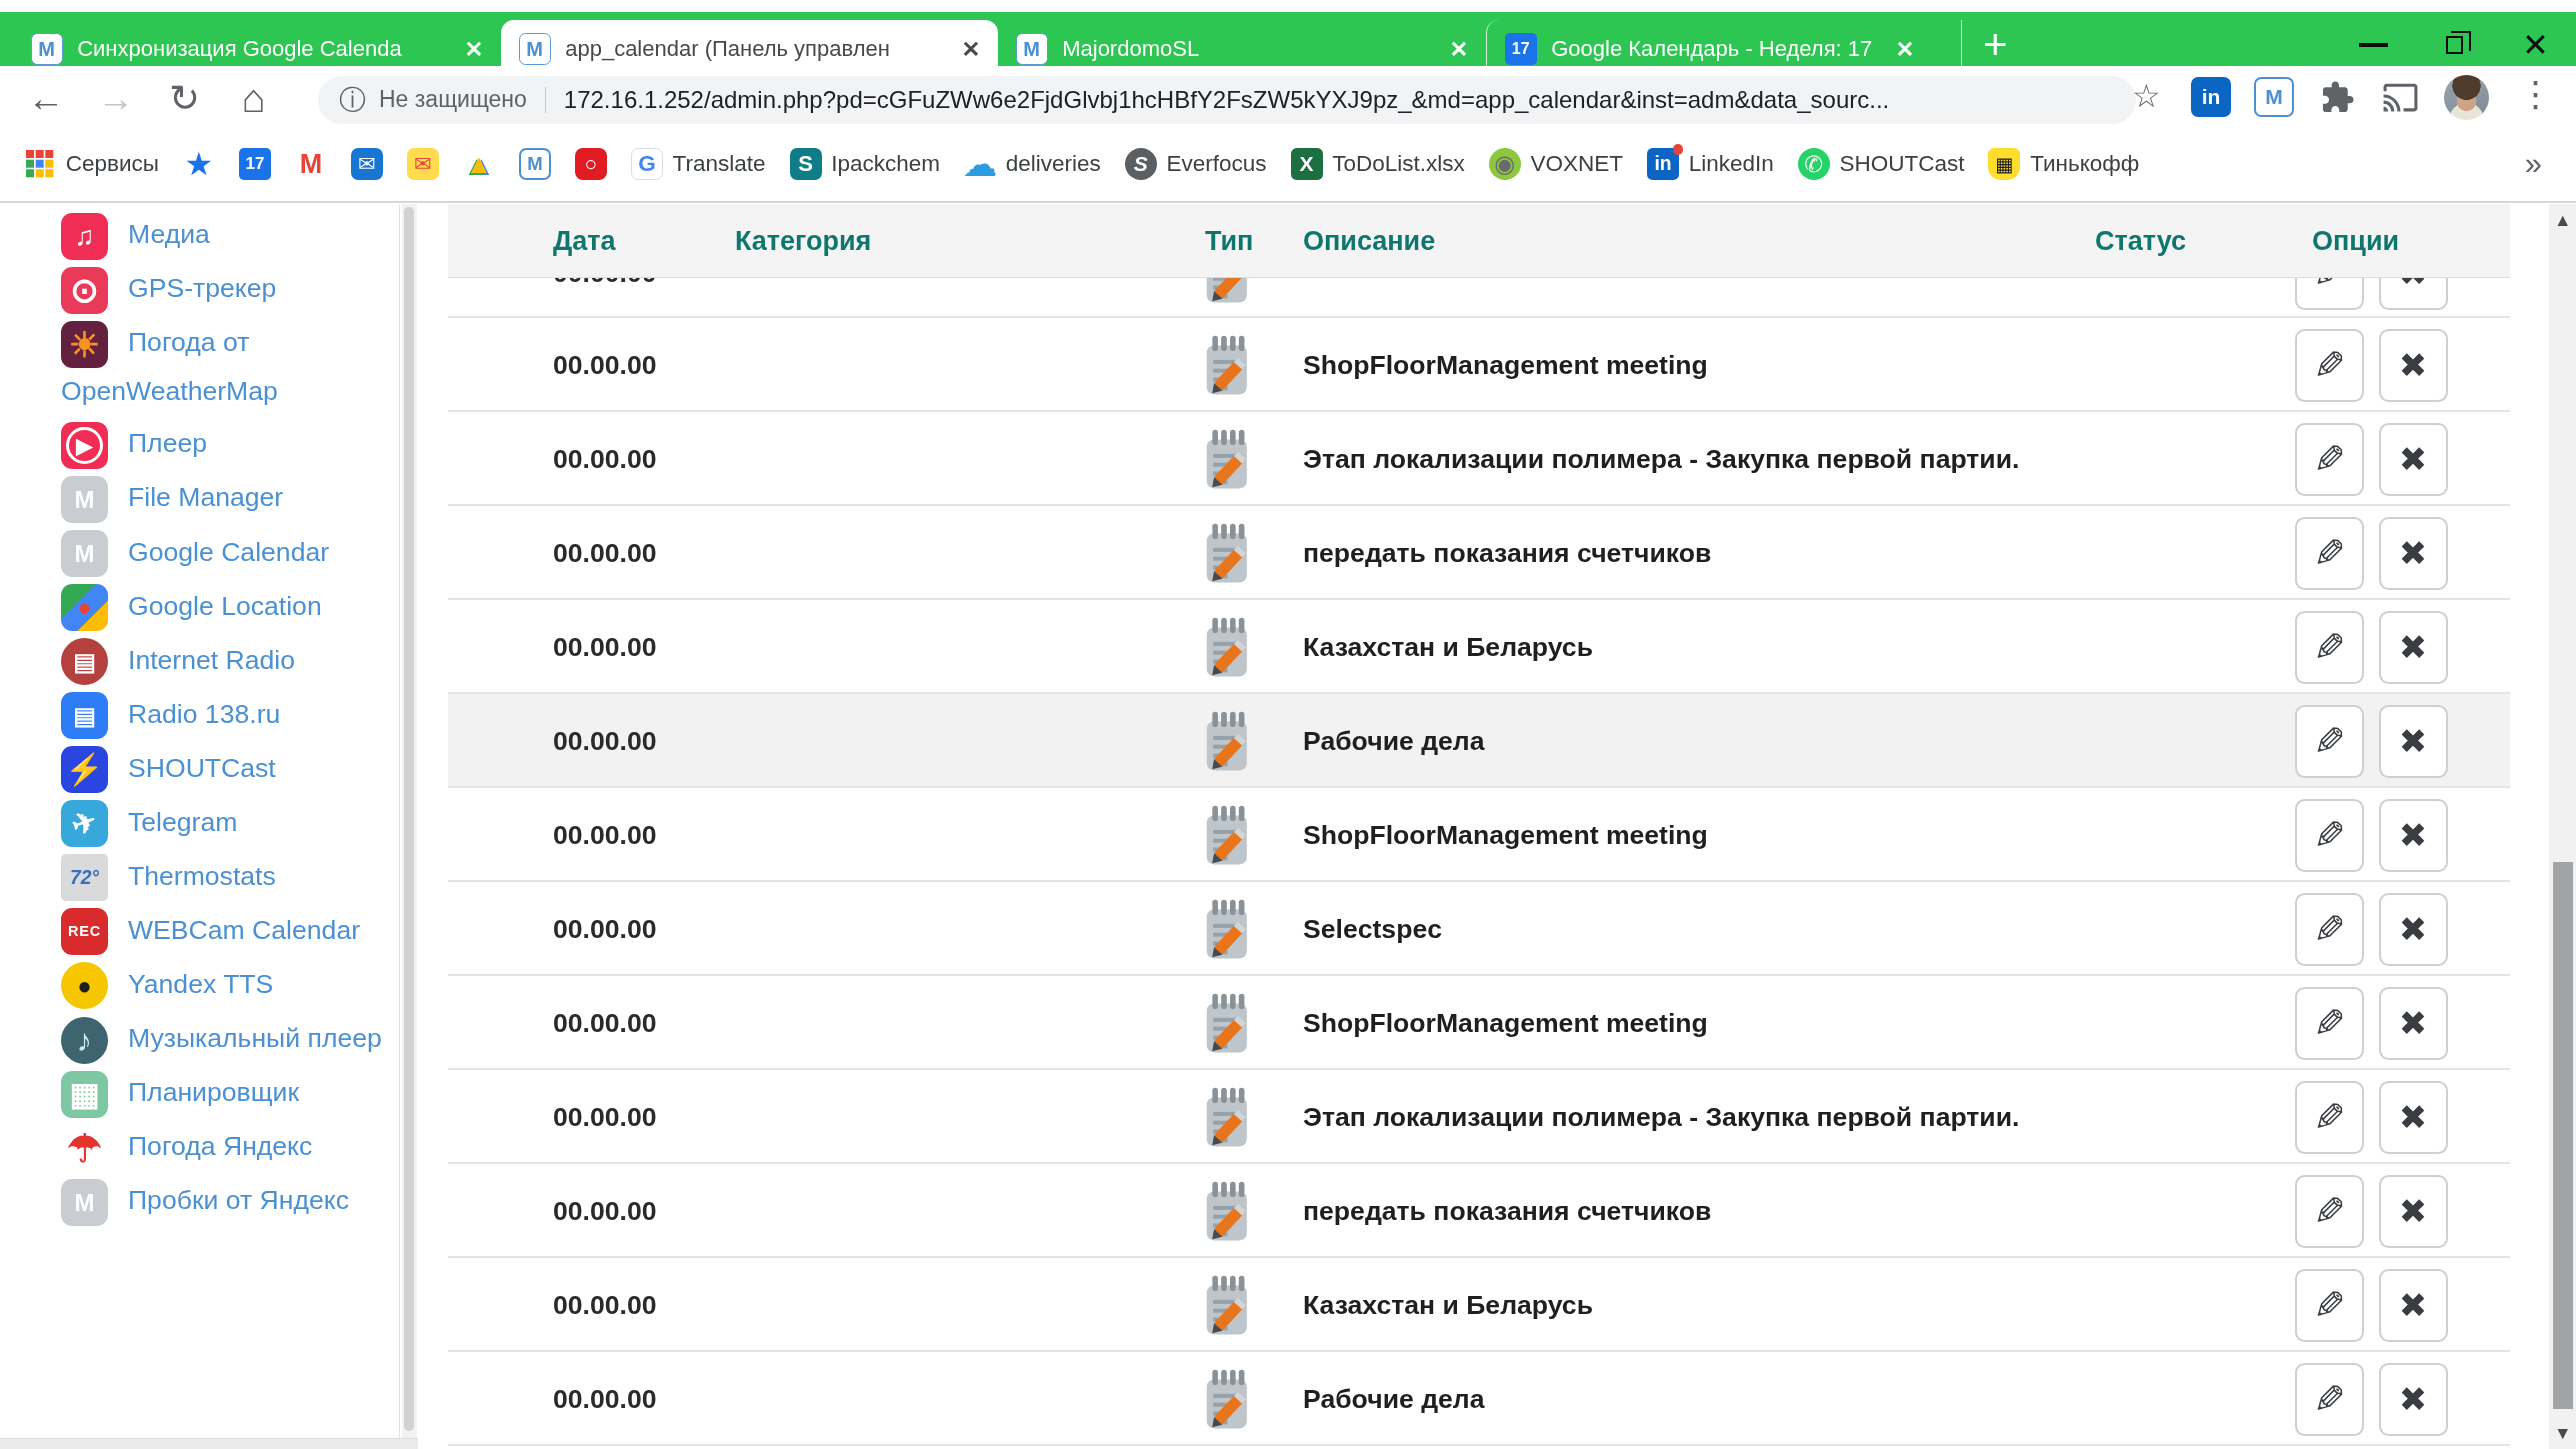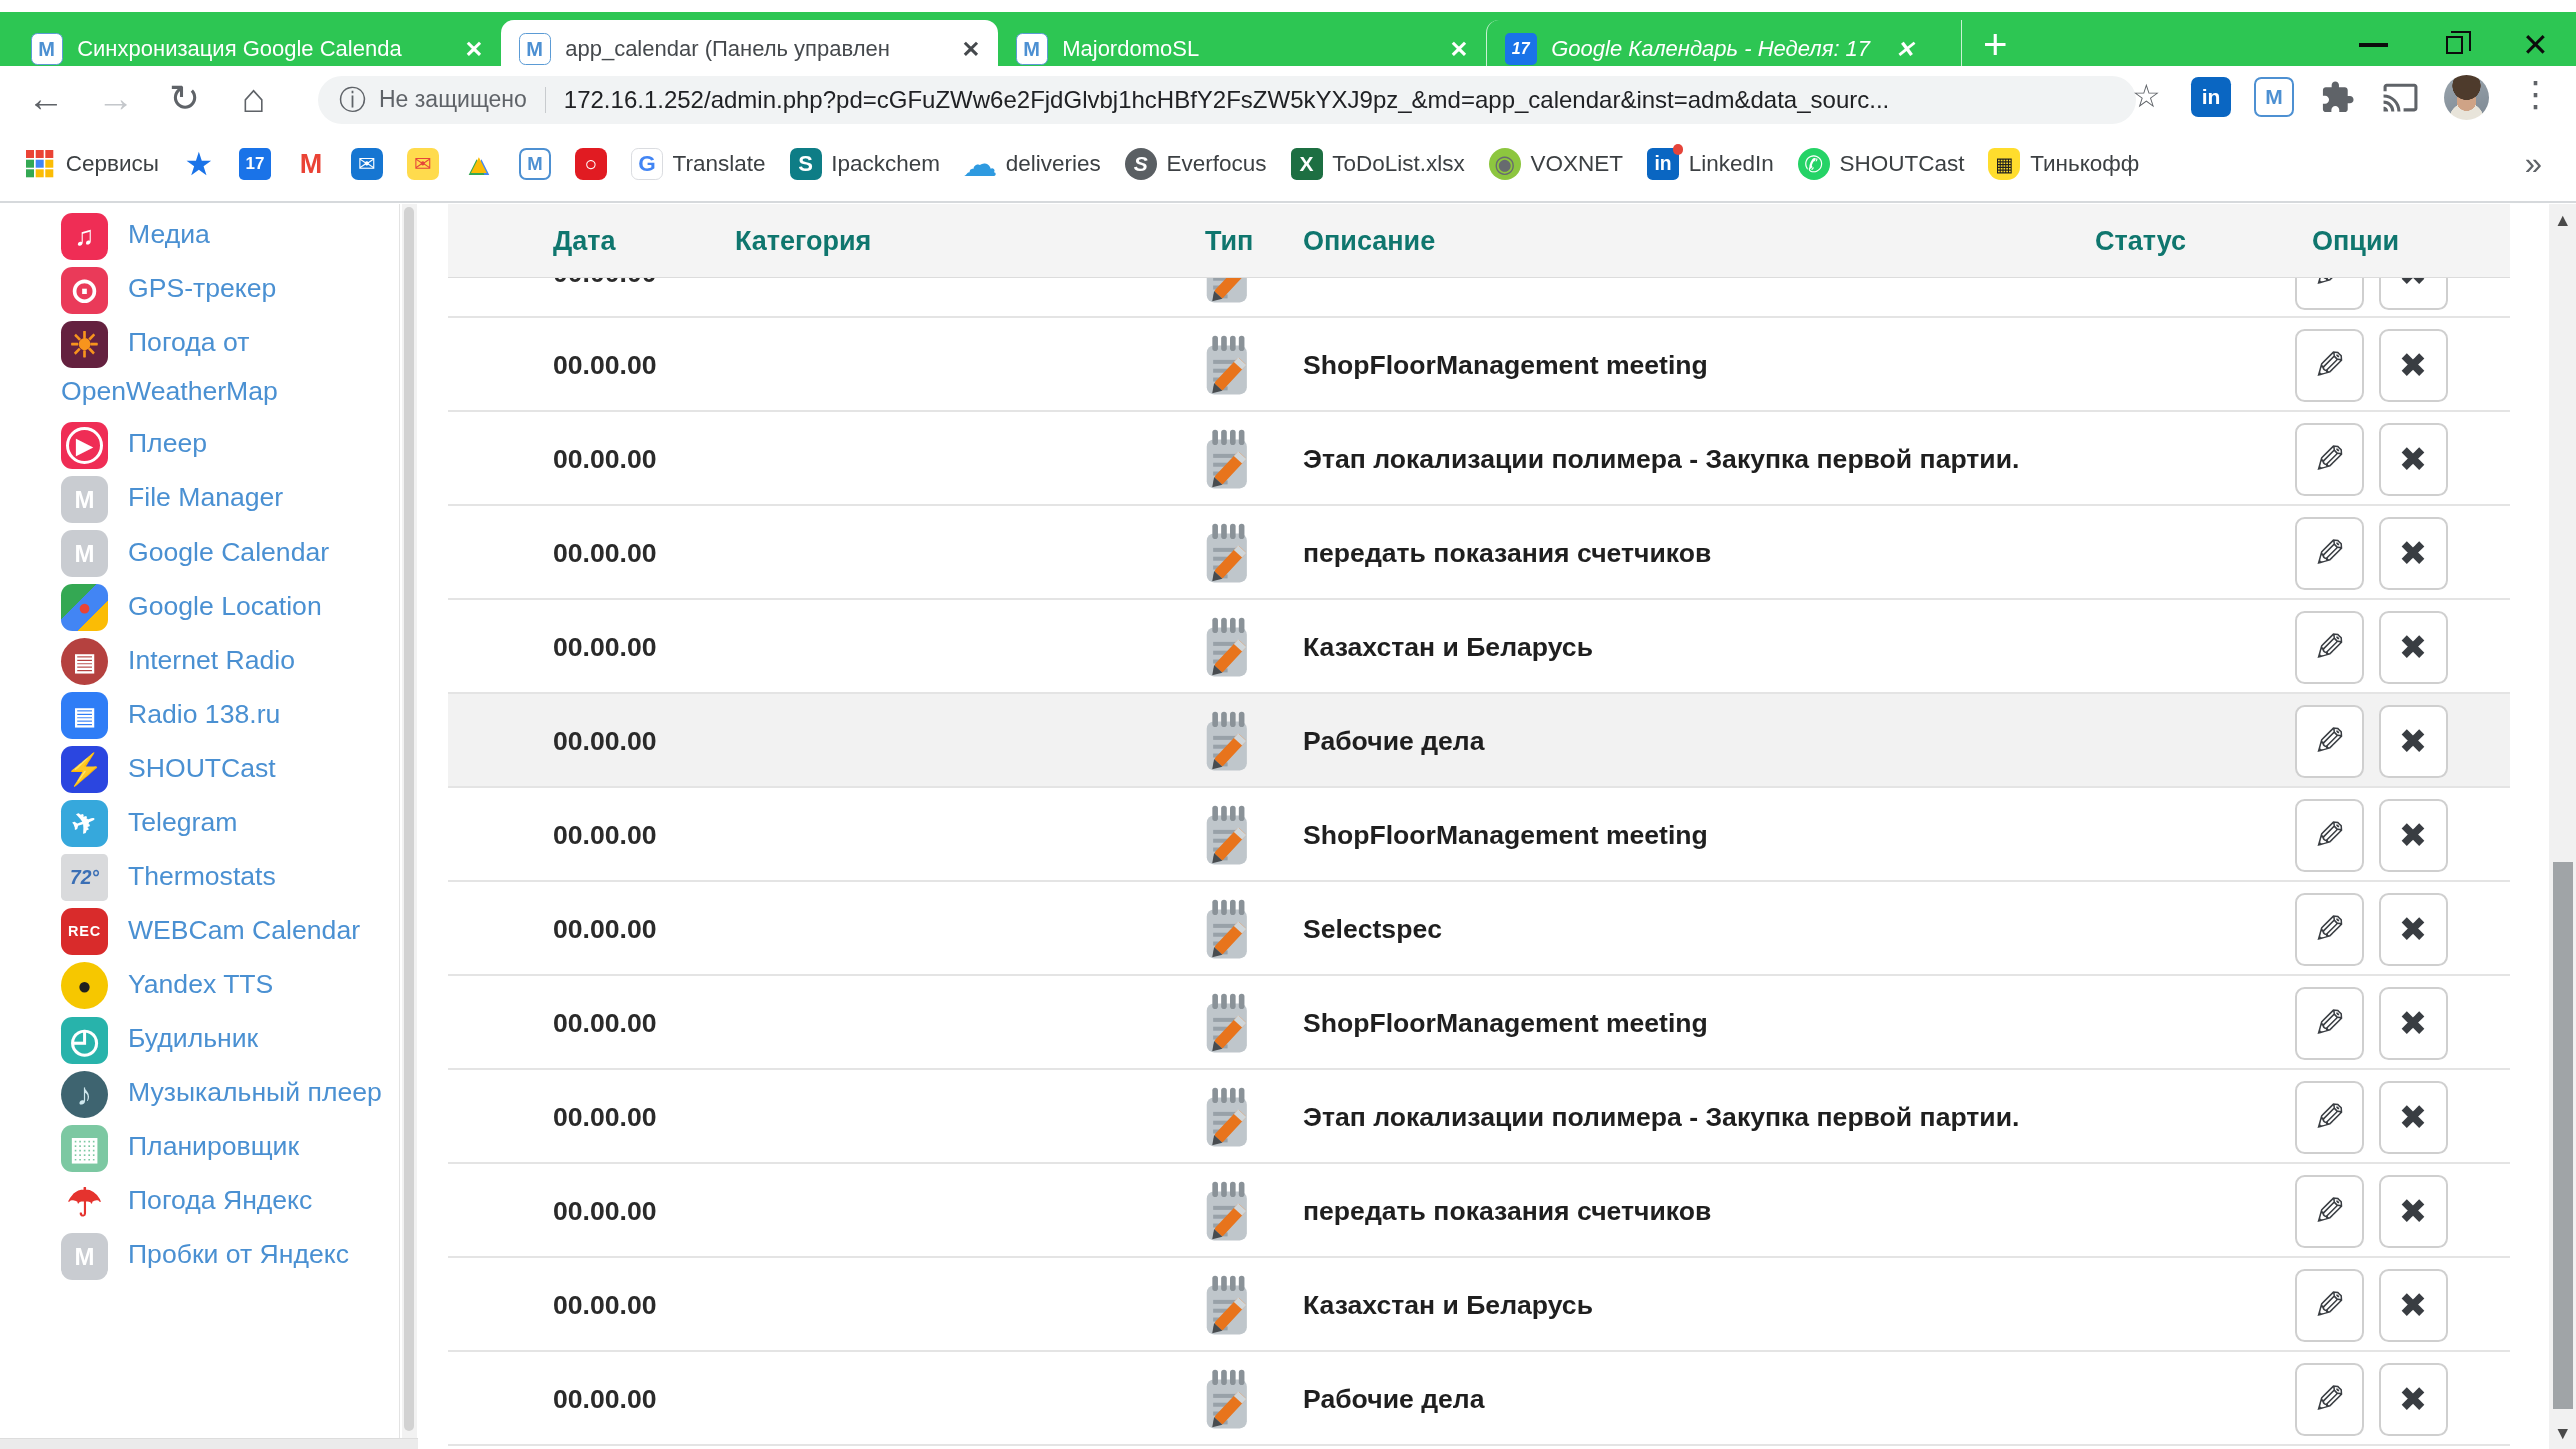--- a/index.html
+++ b/index.html
@@ -7,21 +7,21 @@
     font-family:"Liberation Sans", sans-serif; }
 
   
   .tabbar { position:absolute; top:0; left:0; width:2576px; height:66px; background:#2dc653;margin-top:12px; }
   .tabs { position:absolute; left:13px; top:0; height:66px; display:flex; }
   .tab { height:58px; margin-top:8px; display:flex; align-items:center; padding:0 17.7px;
     color:#fff; border-radius:13px 13px 0 0; position:relative; }
   .tab:nth-child(1){ width:488px; }
   .tab:nth-child(2){ width:497px; }
   .tab:nth-child(3){ width:488px; }
-  .tab:nth-child(4){ width:446px; border-left:1.6px solid rgba(255,255,255,.75);font-style:italic; }
+  .tab:nth-child(4){ width:446px; border-left:1.6px solid rgba(255,255,255,.75); }
   .tab.active { background:#fff; color:#45494d; }
   .tab-title { font-size:22px; white-space:nowrap; overflow:hidden; flex:1; }
   .tab-close { margin-left:11.3px; font-weight:bold; flex:0 0 auto; }
   .tab-close::after { content:"✕"; font-size:22.5px; }
   .tab-favicon { width:32px; height:32px; flex:0 0 auto; margin-right:14.5px; border-radius:6.4px;
     display:flex; align-items:center; justify-content:center; font-weight:bold; }
   [data-icon="majordomo-favicon"]{ background:#fff; border:1.6px solid #5b9bd5; color:#4d90d2; font-size:20px; }
   [data-icon="majordomo-favicon"]::after{ content:"M"; }
   [data-icon="google-calendar-favicon"]{ background:#1a73e8; color:#fff; font-size:16px; border-radius:4.8px; }
   [data-icon="google-calendar-favicon"]::after{ content:"17"; }
@@ -383,23 +383,20 @@
     <div class="sb-item">
     <span class="sicon" data-icon="thermostats-icon"></span><span>Thermostats</span>
   </div>
     <div class="sb-item">
     <span class="sicon" data-icon="webcam-recorder-icon"></span><span>WEBCam Calendar</span>
   </div>
     <div class="sb-item">
     <span class="sicon" data-icon="yandex-tts-icon"></span><span>Yandex TTS</span>
   </div>
     <div class="sb-item">
-    <span class="sicon" data-icon="alarm-clock-icon"></span><span>Будильник</span>
-  </div>
-    <div class="sb-item">
     <span class="sicon" data-icon="music-player-icon"></span><span>Музыкальный плеер</span>
   </div>
     <div class="sb-item">
     <span class="sicon" data-icon="planner-icon"></span><span>Планировщик</span>
   </div>
     <div class="sb-item">
     <span class="sicon" data-icon="yandex-weather-icon"></span><span>Погода Яндекс</span>
   </div>
     <div class="sb-item">
     <span class="sicon" data-icon="majordomo-gray-icon"></span><span>Пробки от Яндекс</span>

